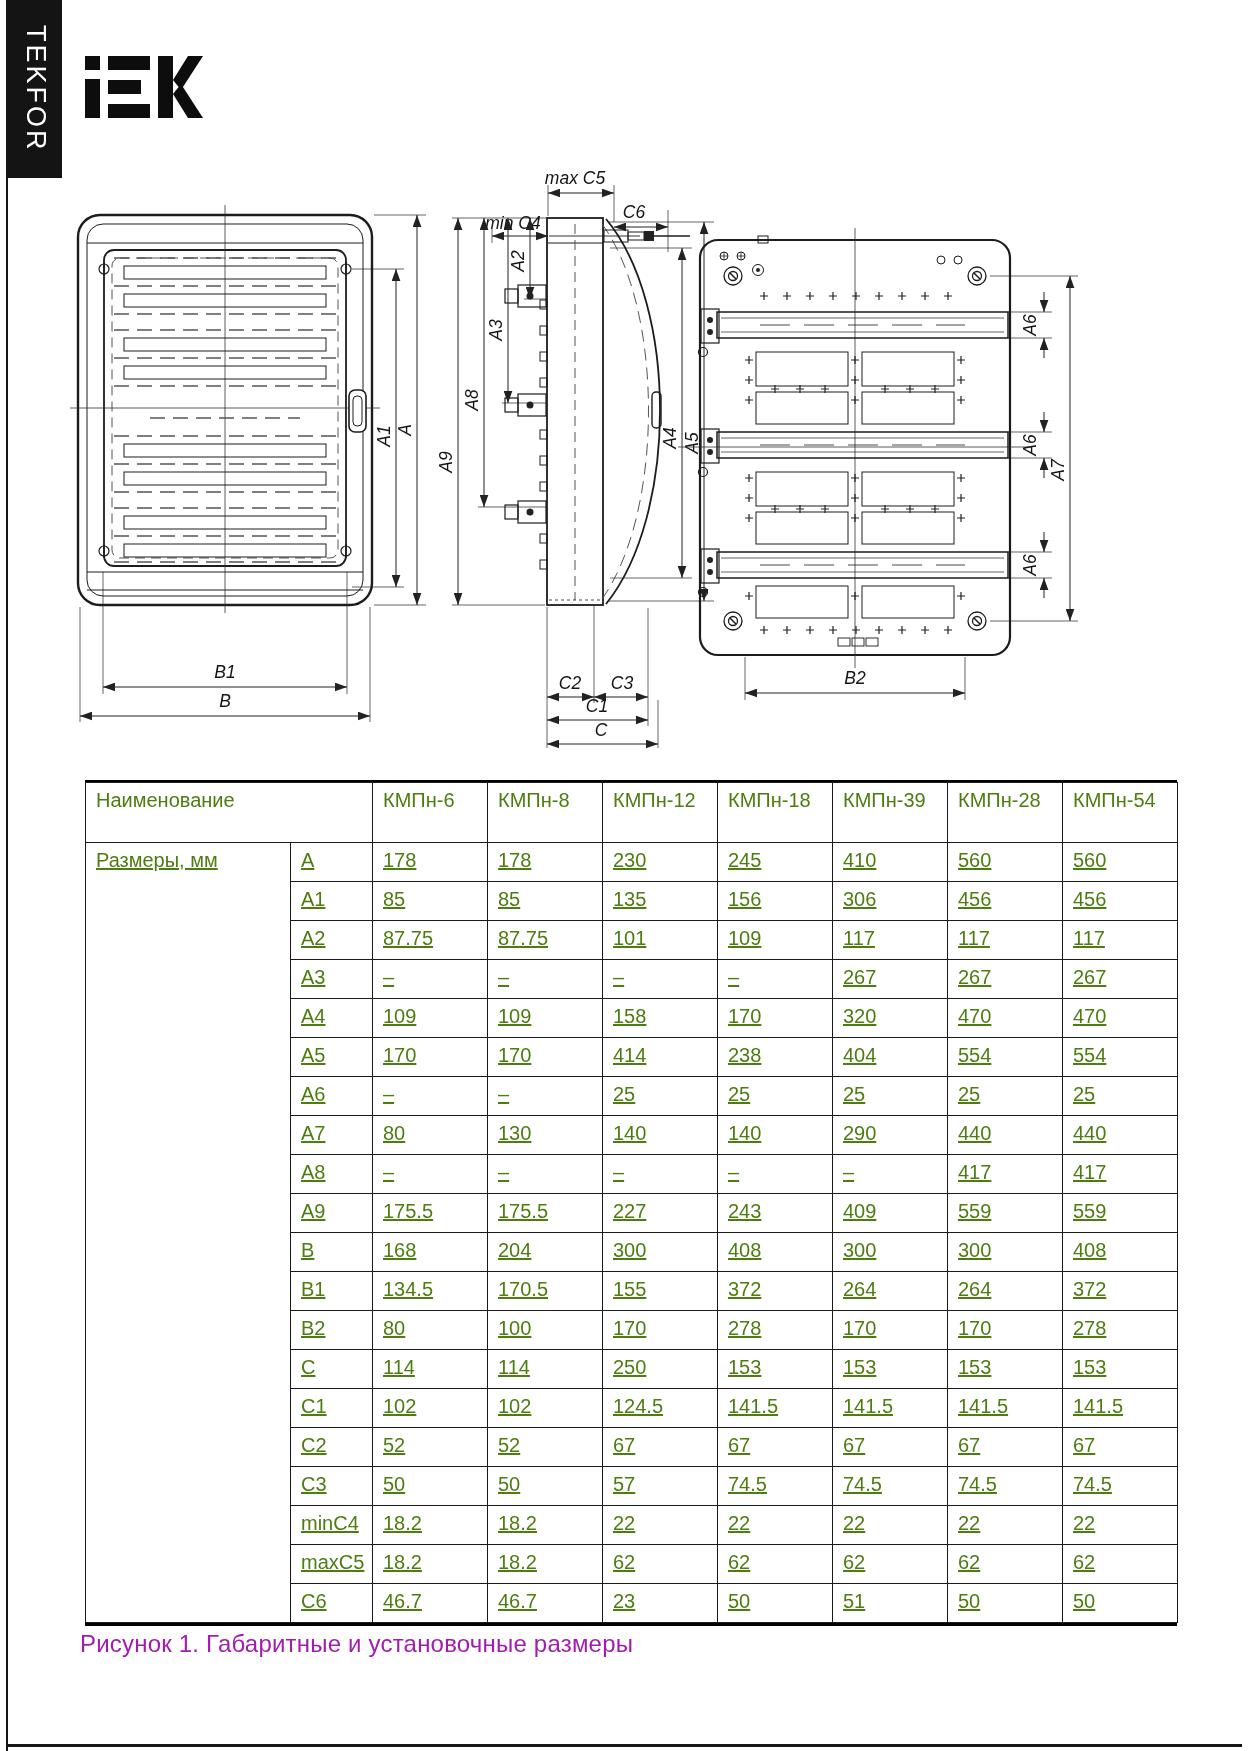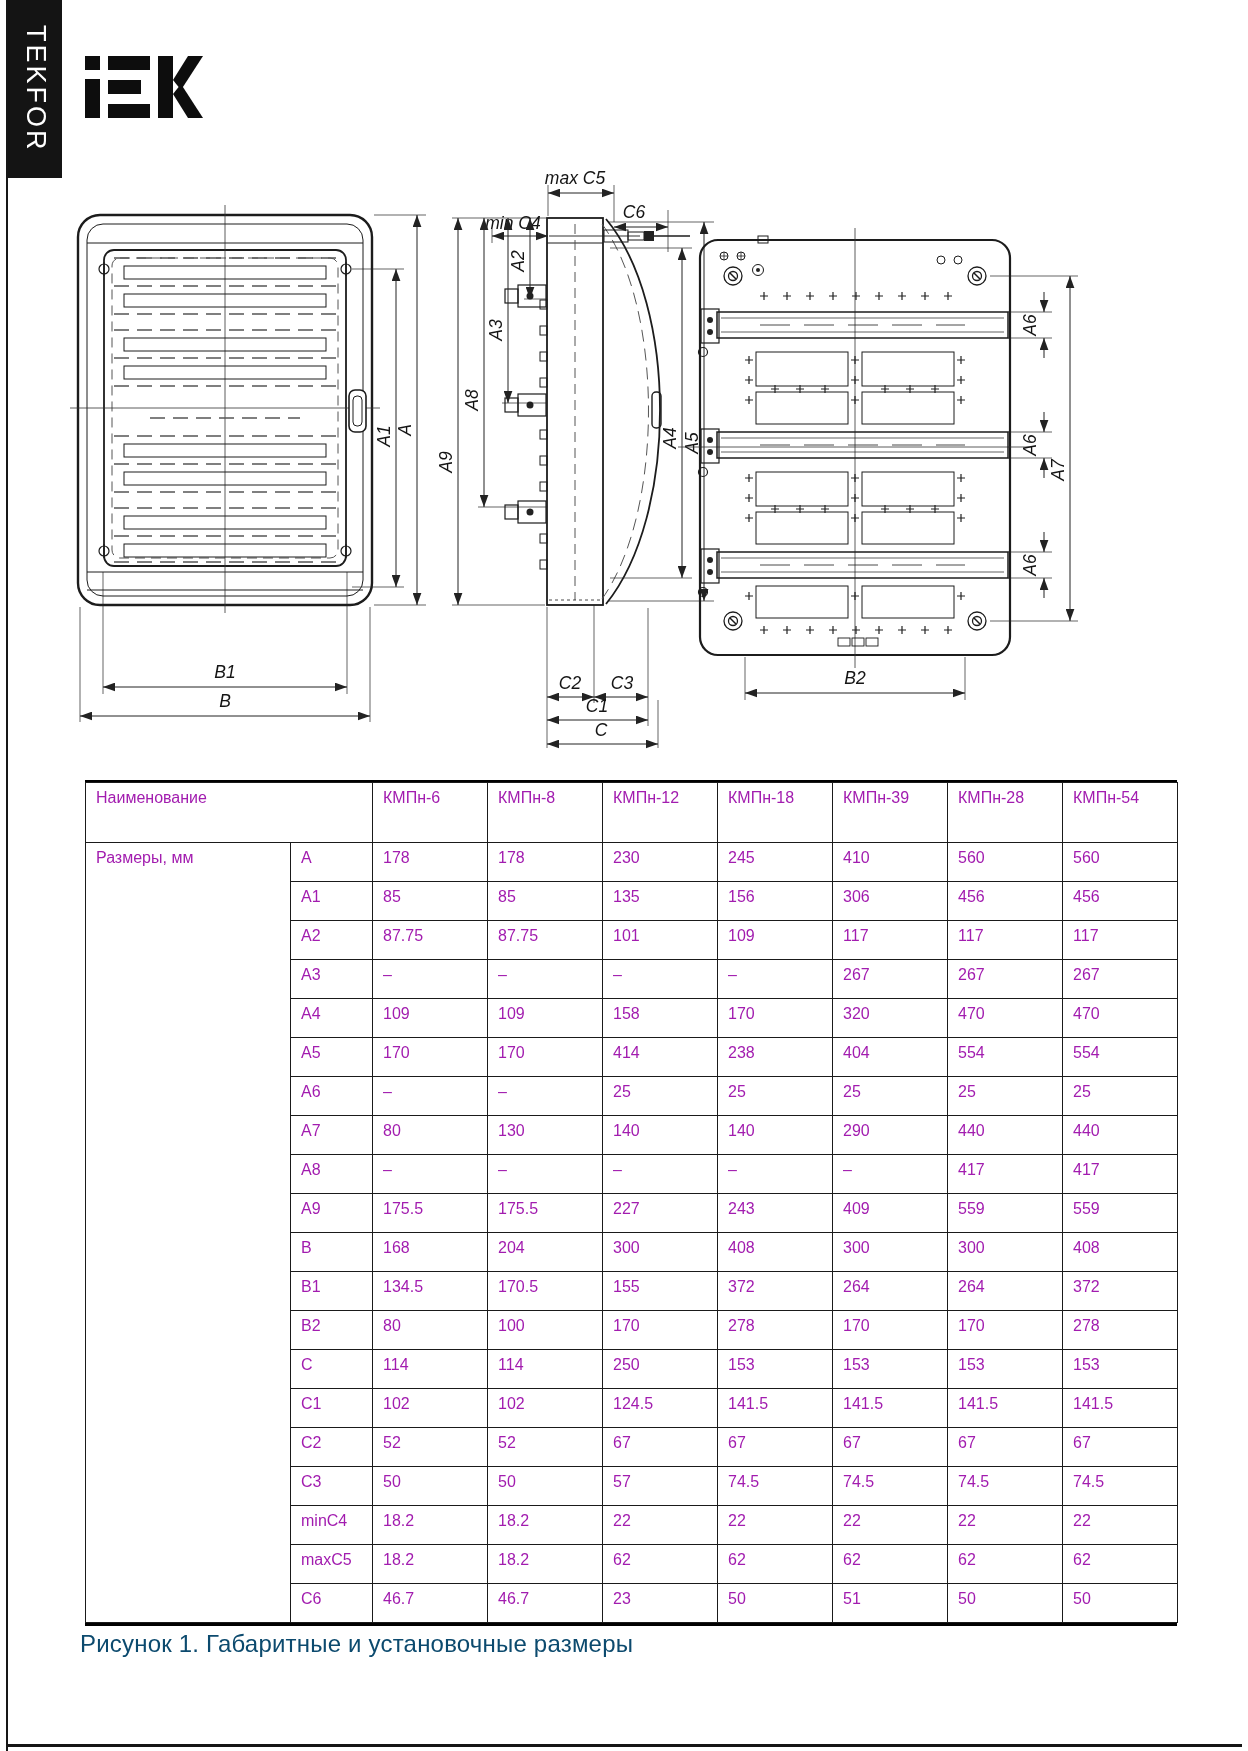--- a/index.html
+++ b/index.html
@@ -31,36 +31,36 @@
   .drawings{position:absolute;left:60px;top:150px;width:1140px;height:620px;}
   .dimlbl{font-style:italic;font-size:17.5px;fill:#151515;font-family:"Liberation Sans",sans-serif;}
 
   
   .tablewrap{
     position:absolute;left:85px;top:780px;width:1092px;
     border-top:2px solid #000;border-bottom:3px solid #000;
   }
   table.dims{
     border-collapse:collapse;table-layout:fixed;width:1092px;
-    font-size:16px;color:#a21caf;
+    font-size:20px;color:#4d7c0f;
   }
   table.dims th,table.dims td{
     border:1px solid #1a1a1a;
     font-weight:normal;text-align:left;
     padding:6px 4px 0 10px;
     vertical-align:top;
     overflow:hidden;white-space:nowrap;
   }
   table.dims thead tr{height:60px;}
-  table.dims tbody tr{height:39px;}
+  table.dims tbody tr{height:39px;text-decoration:underline;}
   td.group-cell{vertical-align:top;padding-top:7px;}
 
   .caption{
     position:absolute;left:80px;top:1630px;
-    font-size:24px;color:#0c4a6e;letter-spacing:0.2px;text-align:center;
+    font-size:24px;color:#a21caf;letter-spacing:0.2px;text-align:center;
   }
 </style>
 </head>
 <body>
 
 <div id="page">
 
   <div class="frame-left"></div>
   <div class="frame-bottom"></div>
 

